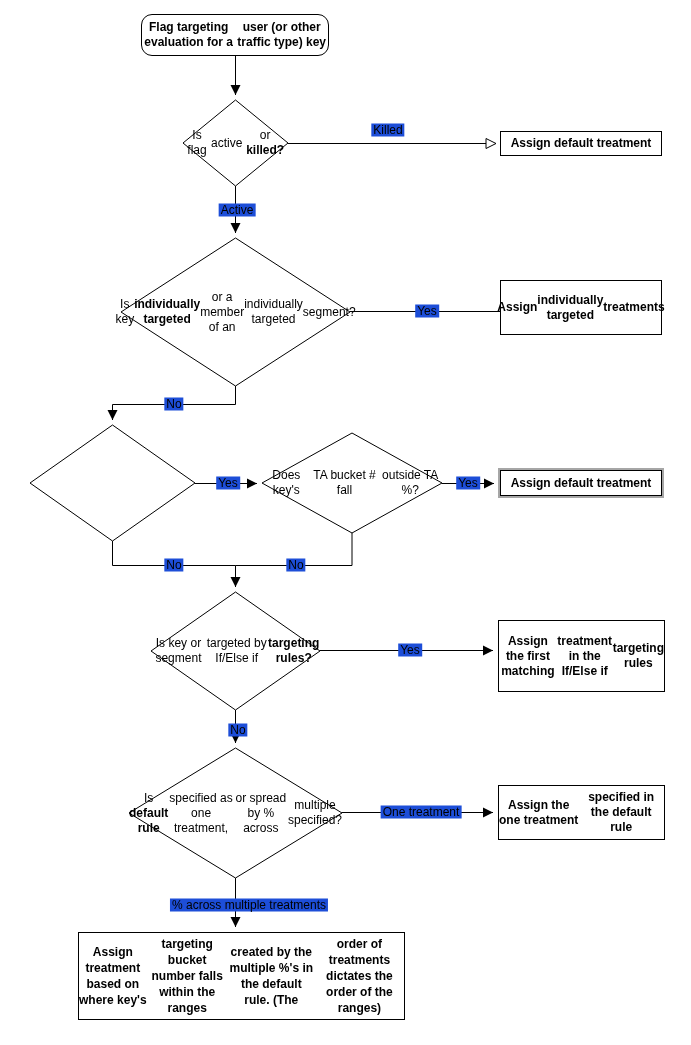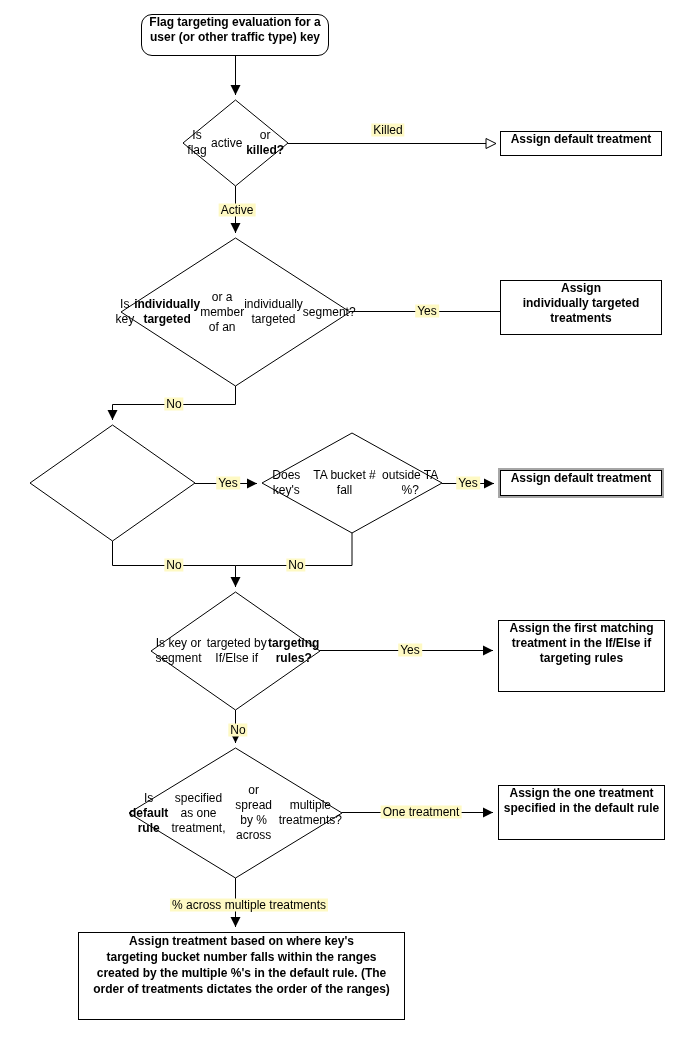--- a/index.html
+++ b/index.html
@@ -10,39 +10,39 @@
     font-family:"Liberation Sans", sans-serif;
     color:#000;
     overflow:hidden;
   }
   .canvas svg{position:absolute;left:0;top:0;}
   .node{
     position:absolute;
     box-sizing:border-box;
     background:#fff;
     border:1px solid #000;
-    display:flex;flex-direction:column;align-items:center;
+    display:flex;flex-direction:row;justify-content:center;align-items:center;
     text-align:center;
     font-size:12px;line-height:15px;
   }
   .node.bold{font-weight:bold;}
   .terminator{border-radius:11px;font-weight:bold;}
   .highlighted{outline:2px solid #a6a6a6;}
   .dtext{
     position:absolute;
     display:flex;justify-content:center;align-items:center;
     text-align:center;
     font-size:12px;line-height:15px;
     pointer-events:none;
   }
   .dtext b, .node b{font-weight:bold;}
   .elabel{
     position:absolute;
     transform:translate(-50%,-50%);
-    background:#fef9c3;
+    background:#1d4ed8;
     padding:0 2px;
     font-size:12px;line-height:13px;
     white-space:nowrap;
   }
 </style>
 </head>
 <body>
 
 <div class="canvas">
 
@@ -108,21 +108,21 @@
   <div class="dtext" style="left:151px;top:592px;width:169px;height:118px;">
     <div><span>Is key or segment</span></div>
     <div><span>targeted by If/Else if</span></div>
     <div><b>targeting rules?</b></div>
   </div>
 
   <div class="dtext" style="left:129px;top:748px;width:213px;height:130px;">
     <div><span>Is </span><b>default rule</b></div>
     <div><span>specified as one treatment,</span></div>
     <div><span>or spread by % across</span></div>
-    <div><span>multiple treatments?</span></div>
+    <div><span>multiple specified?</span></div>
   </div>
 
   <div class="node bold" style="left:500px;top:131px;width:162px;height:25px;">
     <div>Assign default treatment</div>
   </div>
 
   <div class="node bold" style="left:500px;top:272px;width:162px;height:55px;margin-top:8px;">
     <div>Assign</div>
     <div>individually targeted</div>
     <div>treatments</div>

